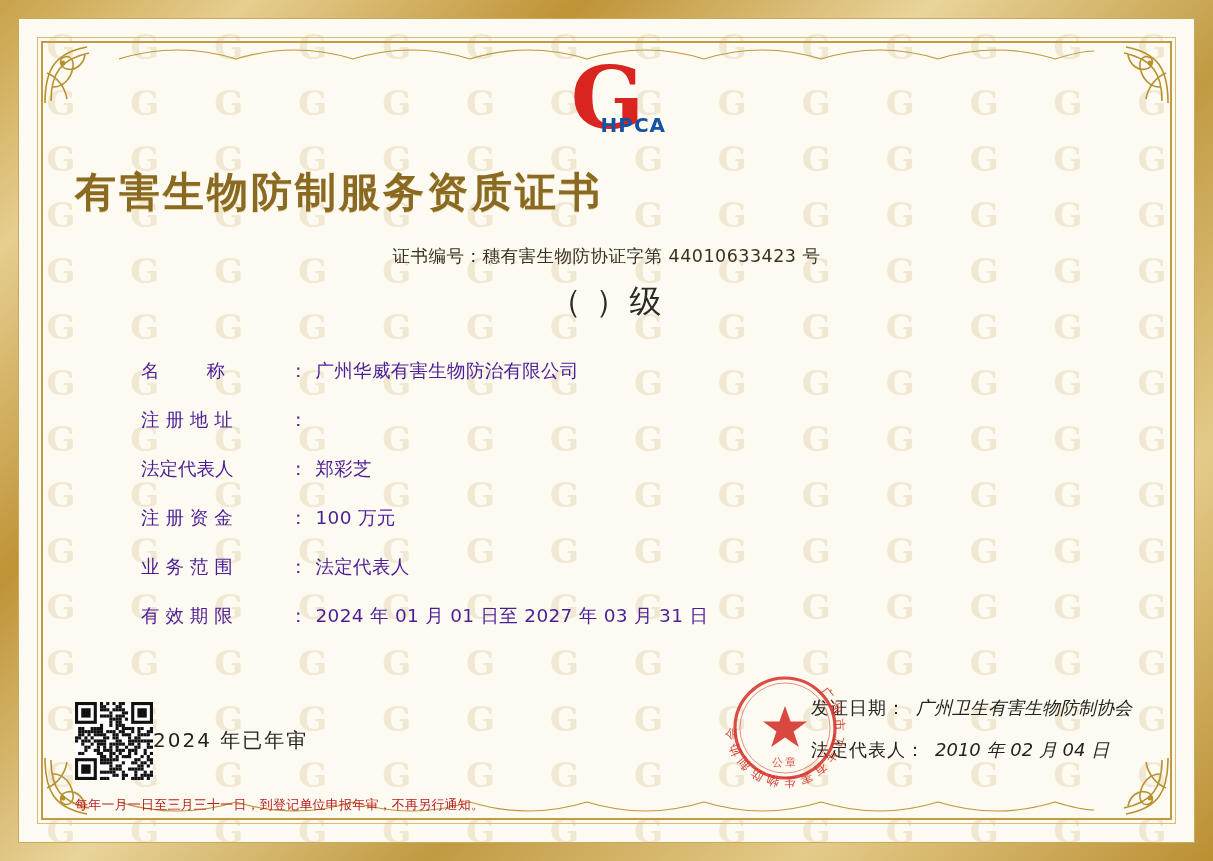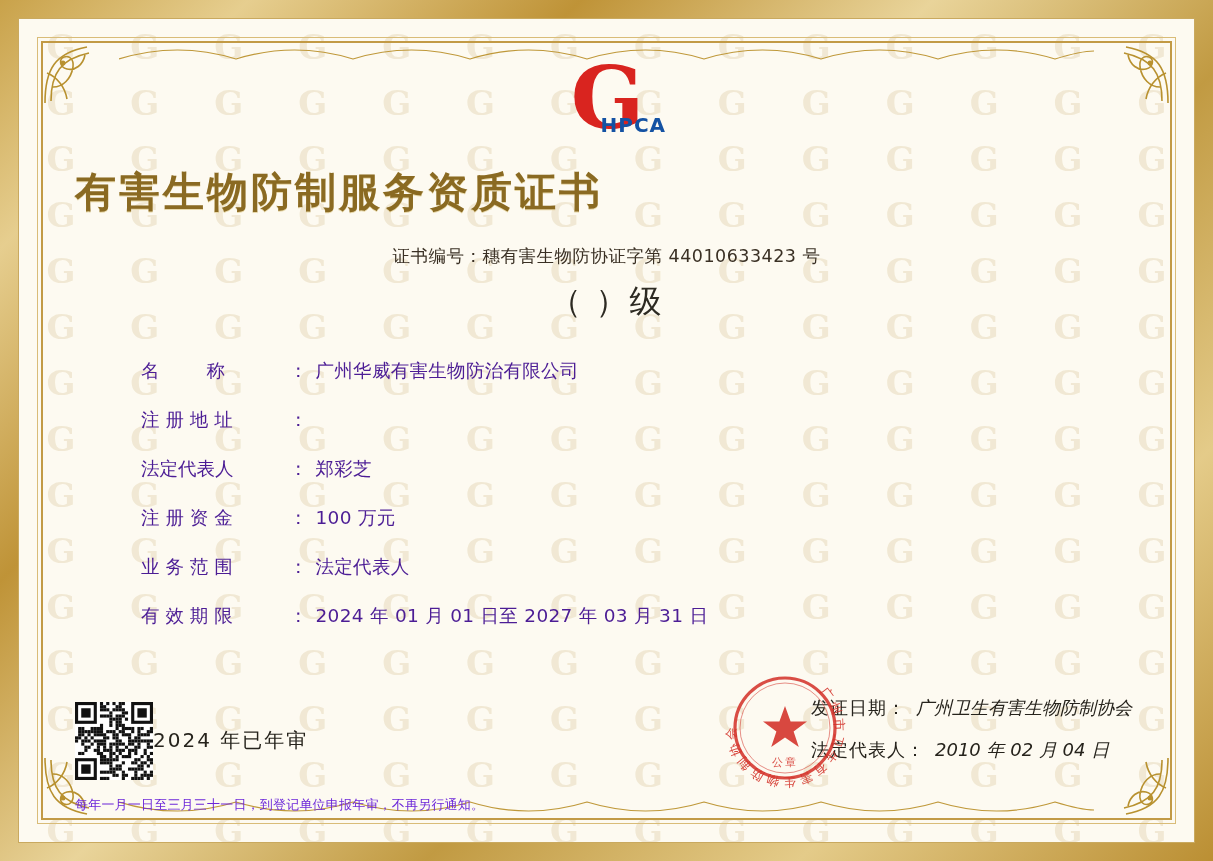--- a/index.html
+++ b/index.html
@@ -203,21 +203,21 @@
     z-index: 5;
     pointer-events: none;
   }
   .seal svg { width: 100%; height: 100%; }
 
   .footnote {
     position: absolute;
     left: 56px;
     bottom: 28px;
     font-size: 13px;
-    color: #6d28d9;
+    color: #b91c1c;
     letter-spacing: .2px;
   }
 </style>
 </head>
 <body>
 
 <div class="cert-outer">
   <div class="cert-mid">
 
     <div class="watermark" id="wm">

